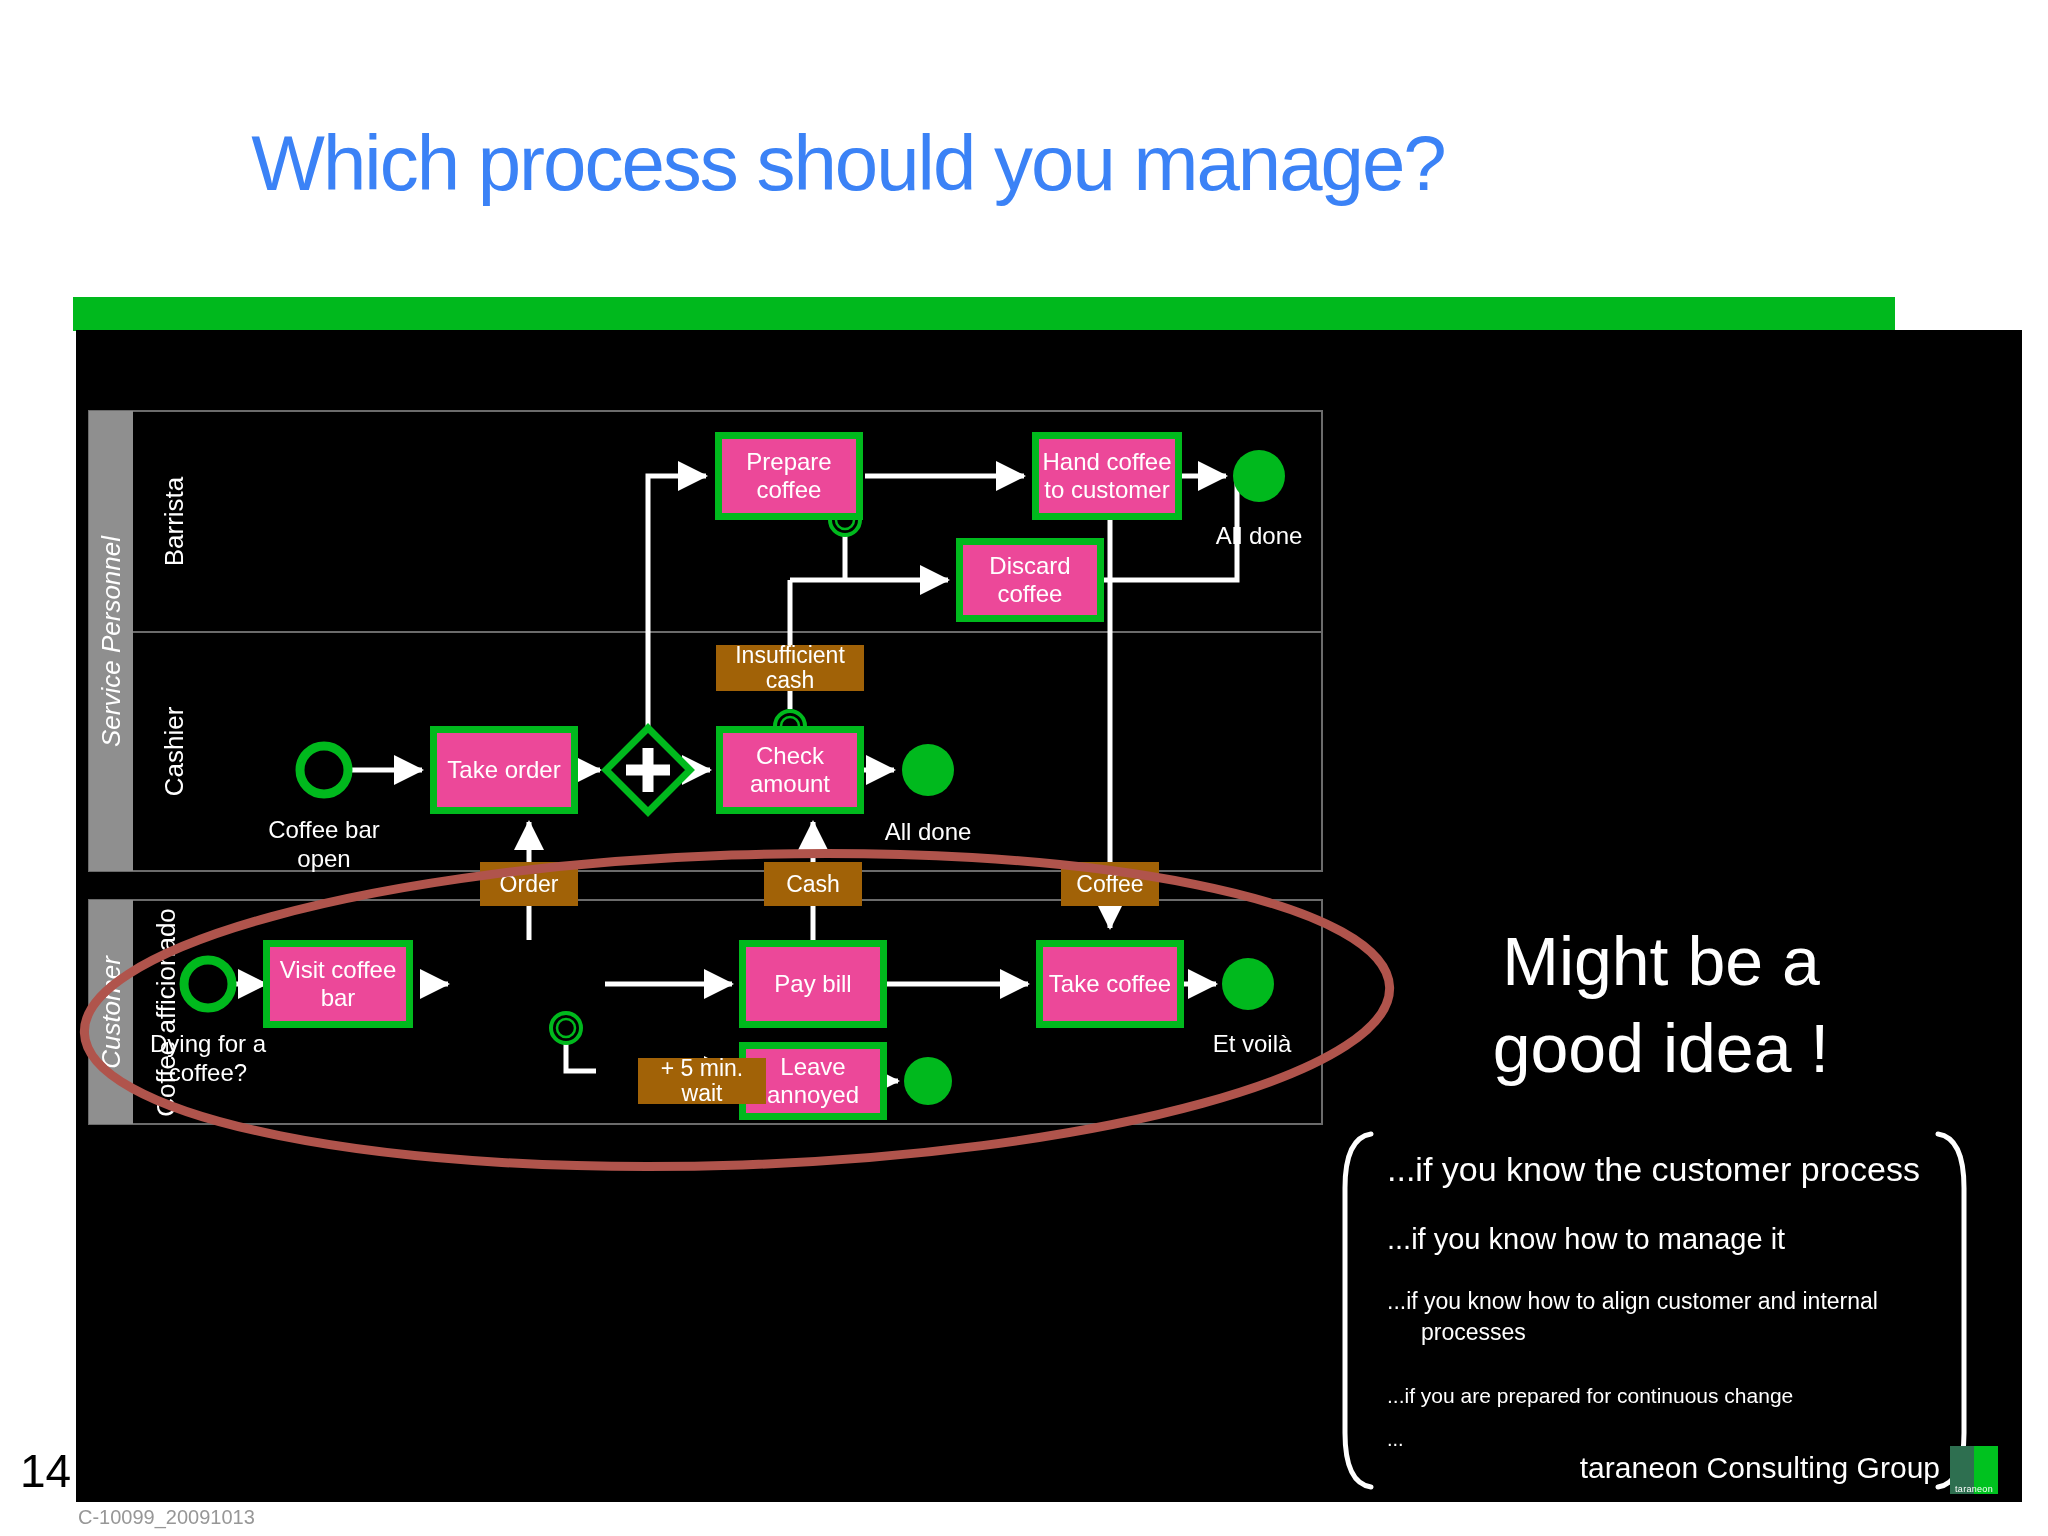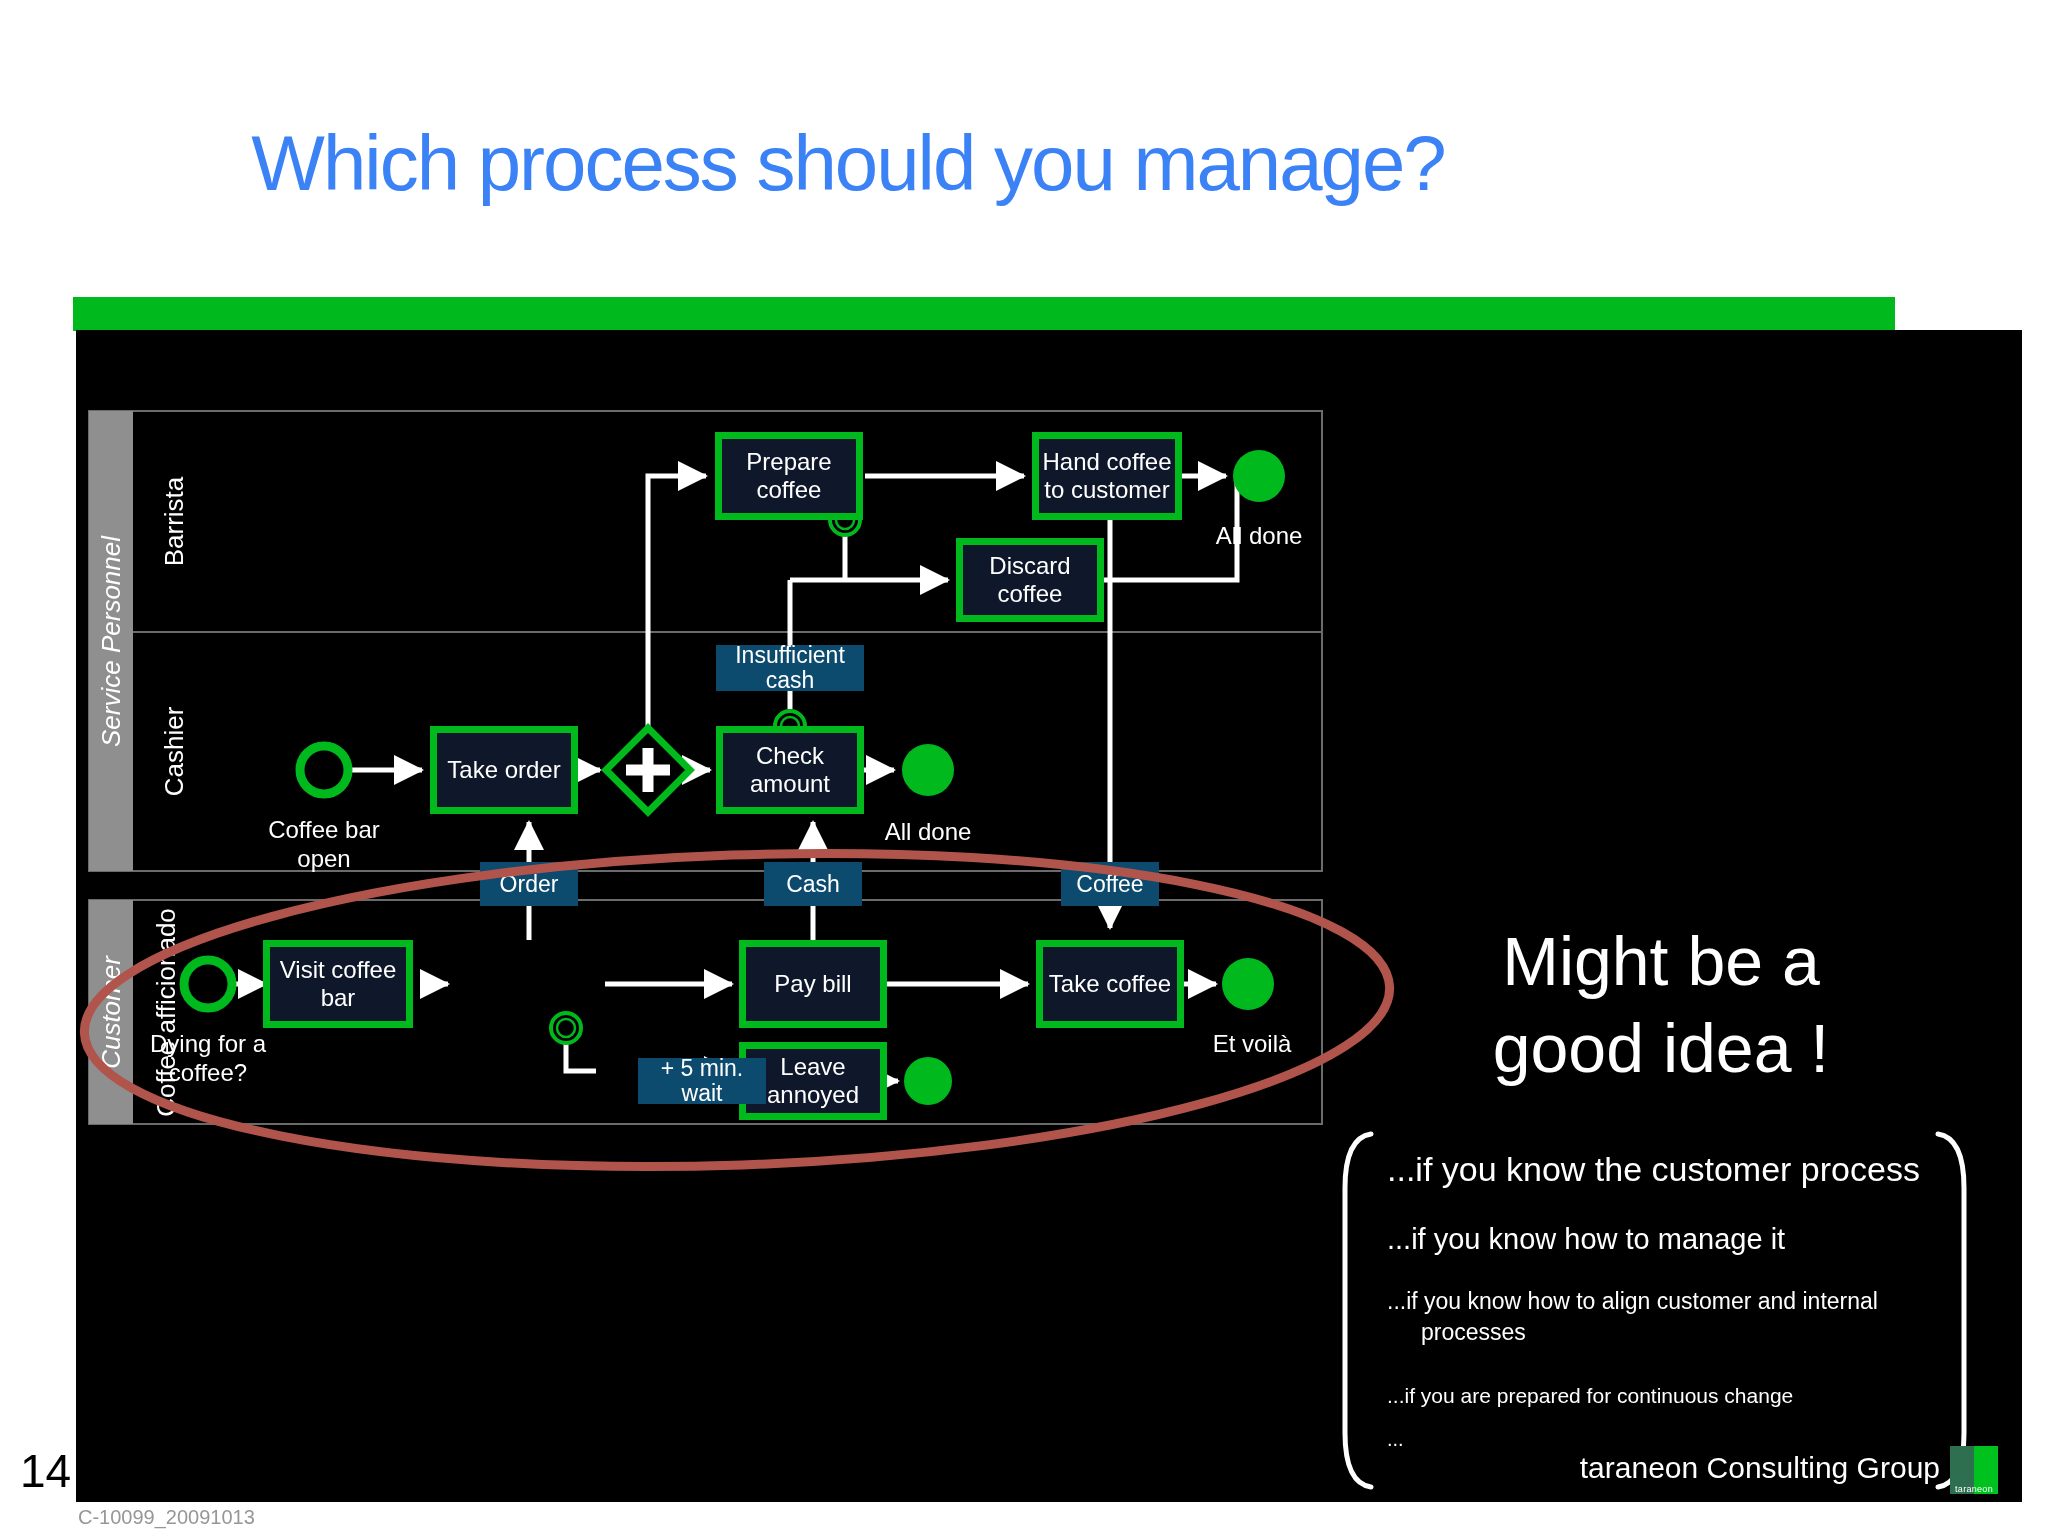--- a/index.html
+++ b/index.html
@@ -3,24 +3,24 @@
 <meta charset="utf-8">
 <style>
   html,body{margin:0;padding:0;background:#fff;width:2048px;height:1536px;overflow:hidden;
             font-family:"Liberation Sans", sans-serif;}
   .abs{position:absolute;}
   #stage{position:relative;width:2048px;height:1536px;background:#fff;}
   #title{left:98px;top:118px;width:1500px;font-size:78px;color:#3b82f6;letter-spacing:-2px;text-align:center;}
   #greenbar{left:73px;top:297px;width:1822px;height:34px;background:#00b91d;}
   #panel{left:76px;top:330px;width:1946px;height:1172px;background:#000;}
   #panel svg{position:absolute;left:0;top:0;}
-  .task{position:absolute;background:#0f172a;border:7px solid #00b91d;color:#fff;
+  .task{position:absolute;background:#ec4899;border:7px solid #00b91d;color:#fff;
         display:flex;align-items:center;justify-content:center;text-align:center;
         font-size:24px;line-height:1.18;box-sizing:border-box;}
-  .tag{position:absolute;background:#0c4a6e;color:#fff;display:flex;align-items:center;
+  .tag{position:absolute;background:#a16207;color:#fff;display:flex;align-items:center;
        justify-content:center;text-align:center;font-size:23px;line-height:1.08;}
   .evtlabel{position:absolute;color:#fff;font-size:24px;line-height:1.2;text-align:center;}
   .vlabel{position:absolute;color:#fff;font-size:26px;text-align:center;
           transform:rotate(-90deg);transform-origin:center center;white-space:nowrap;}
   .vlabel.pool{font-style:italic;}
   #headline{left:1385px;top:588px;width:400px;color:#fff;font-size:68px;line-height:1.28;text-align:center;}
   .citem{position:absolute;left:1311px;color:#fff;}
   #citem3{width:480px;padding-left:34px;text-indent:-34px;line-height:1.35;}
   #brand{left:1464px;top:1121px;width:400px;text-align:right;color:#fff;font-size:30px;}
   #logo{left:1874px;top:1116px;width:48px;height:48px;display:flex;align-items:flex-end;justify-content:center;}

